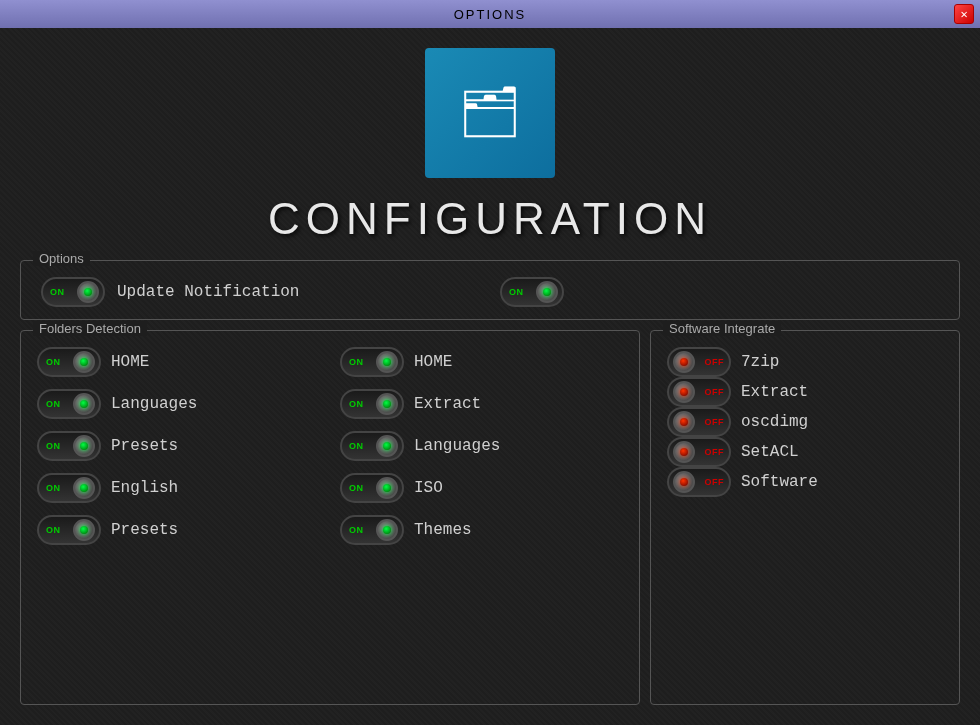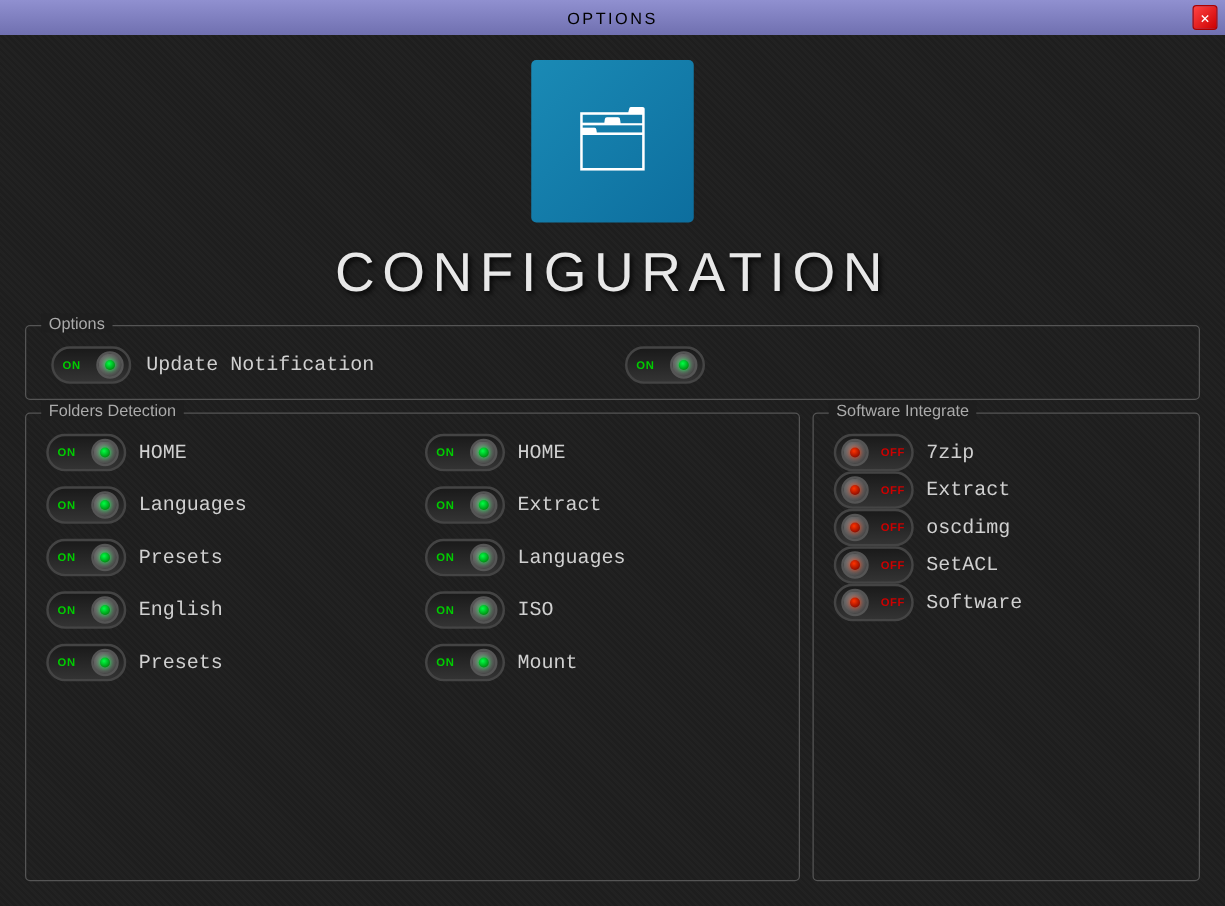--- a/index.html
+++ b/index.html
@@ -397,21 +397,21 @@
                 <div class="toggle-knob"></div>
               </div>
               <span class="item-label">Presets</span>
             </div>
 
             <div class="folder-item">
               <div class="toggle toggle-on">
                 <span class="toggle-label">ON</span>
                 <div class="toggle-knob"></div>
               </div>
-              <span class="item-label">Mount</span>
+              <span class="item-label">Themes</span>
             </div>
 
           </div>
         </div>
 
         <div class="software-panel">
           <span class="panel-label">Software Integrate</span>
           <div class="software-list">
 
             <div class="software-item">

